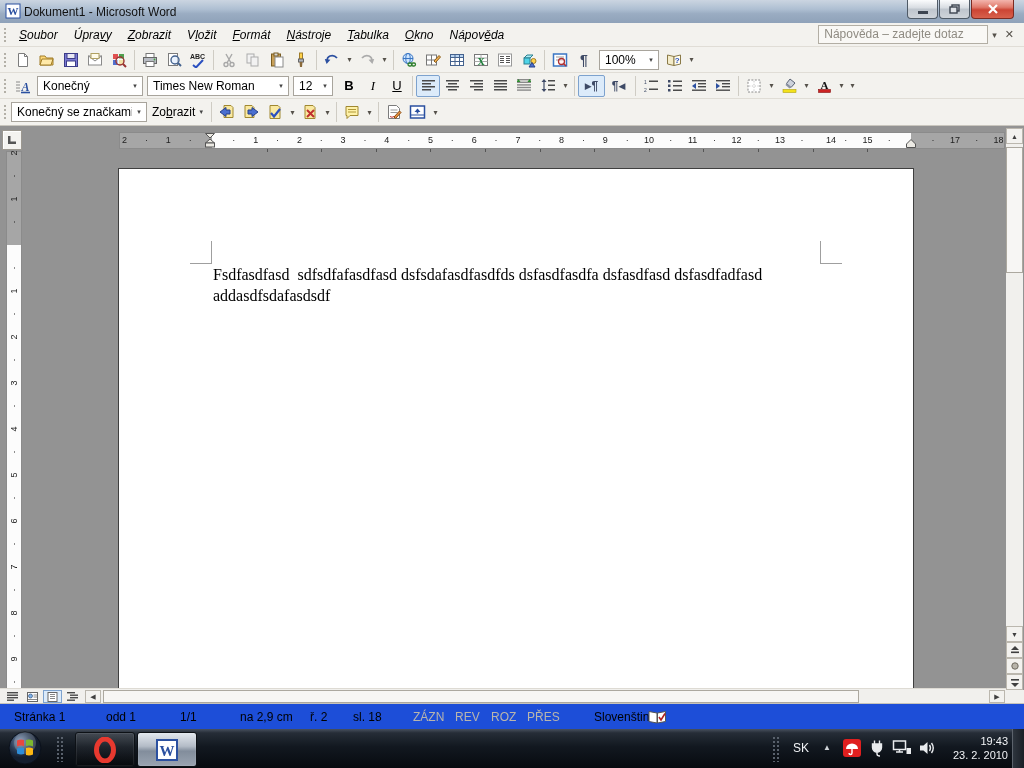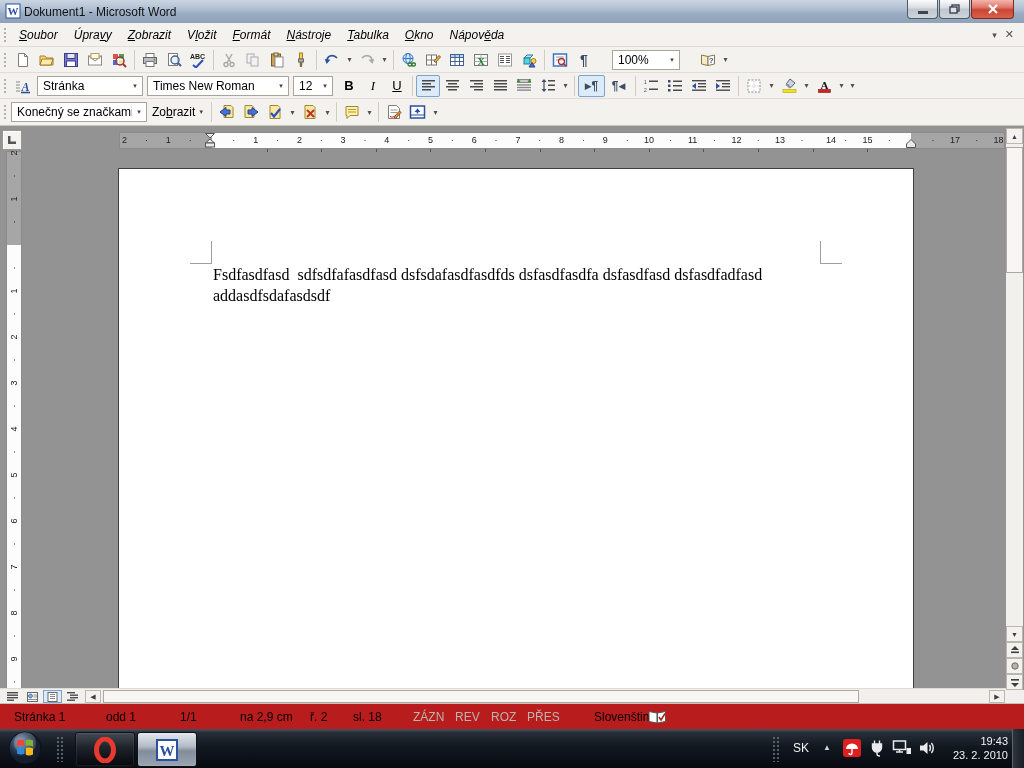--- a/index.html
+++ b/index.html
@@ -75,21 +75,21 @@
   #corner{left:1006px;top:690px;width:18px;height:13px;background:#f1f0ed;}
   #hscroll{left:0;top:688px;width:1006px;height:15px;background:#f1f0ed;border-top:1px solid #dedbd4;}
   .vb{position:absolute;top:1px;width:19px;height:13px;display:flex;align-items:center;justify-content:center;box-sizing:border-box;}
   .vb.active{background:#dcebfa;border:1px solid #7da2ce;}
   .hbtn{position:absolute;top:1px;width:16px;height:13px;background:#f3f2ef;border:1px solid #bbb7ae;
     box-sizing:border-box;display:flex;align-items:center;justify-content:center;font-size:7px;color:#3f3f3f;}
   #hthumb{position:absolute;left:103px;top:1px;width:756px;height:13px;background:#f7f6f4;
     border:1px solid #aca89f;box-sizing:border-box;}
 
   
-  #statusbar{left:0;top:703px;width:1024px;height:26px;background:#b91c1c;border-top:1px solid #c6c3bb;box-sizing:border-box;}
+  #statusbar{left:0;top:703px;width:1024px;height:26px;background:#1d4ed8;border-top:1px solid #c6c3bb;box-sizing:border-box;}
   #statusbar span{position:absolute;top:6px;white-space:nowrap;}
   .dim{color:#b9b5ad;}
 
   
   #taskbar{left:0;top:729px;width:1024px;height:39px;
     background:linear-gradient(#49525f,#262d37 10%,#121820 45%,#070a0f);}
   .taskbtn{position:absolute;top:3px;width:58px;height:33px;border:1px solid #0d1116;border-radius:3px;
     background:linear-gradient(rgba(255,255,255,.14),rgba(255,255,255,.05) 45%,rgba(0,0,0,.28));
     box-shadow:inset 0 0 0 1px rgba(255,255,255,.08);display:flex;align-items:center;justify-content:center;}
   .taskbtn.activeapp{background:linear-gradient(#e3e8ee,#b4bcc7 40%,#828d9c 55%,#9aa4b1);}
@@ -135,20 +135,21 @@
       <span class="menu-item">Úpra<u>v</u>y</span>
       <span class="menu-item"><u>Z</u>obrazit</span>
       <span class="menu-item">V<u>l</u>ožit</span>
       <span class="menu-item"><u>F</u>ormát</span>
       <span class="menu-item"><u>N</u>ástroje</span>
       <span class="menu-item"><u>T</u>abulka</span>
       <span class="menu-item"><u>O</u>kno</span>
       <span class="menu-item">Nápov<u>ě</u>da</span>
     </div>
   <div class="helpbox">
+    <div class="helpinput">Nápověda – zadejte dotaz</div>
     <span class="smallicon">▾</span>
     <span class="smallicon" style="font-size:11px">✕</span>
   </div>
 </div>
 
 <div id="toolbar1" class="bar abs">
   <div class="grip"></div>
   <div class="tbtn">
     <svg width="16" height="16" viewBox="0 0 16 16">
       <path d="M3.5 1.5 h6 l3 3 v10 h-9 z" fill="#fff" stroke="#7c7c7c"></path>
@@ -315,21 +316,21 @@
       <rect x="1.5" y="2" width="13" height="12" fill="#fff" stroke="#3a76c4" stroke-width="1.5"></rect>
       <line x1="4" y1="5" x2="12" y2="5" stroke="#999"></line>
         <line x1="4" y1="8" x2="12" y2="8" stroke="#999"></line>
       <circle cx="9.5" cy="9.5" r="3" fill="rgba(255,230,230,.5)" stroke="#b03030" stroke-width="1.3"></circle>
       <line x1="11.5" y1="11.5" x2="14" y2="14" stroke="#b03030" stroke-width="1.6"></line>
     </svg>
   </div>
   <div class="tbtn">
     <span style="font-size:14px;color:#3e4a66;font-weight:bold">¶</span>
   </div>
-  <div class="combo" style="width:68px;margin:0 16px">
+  <div class="combo" style="width:60px;margin:0 3px">
     <span class="cval">100%</span>
     <span class="carr">▾</span>
   </div>
   <div class="tbtn">
     <svg width="16" height="16" viewBox="0 0 16 16">
       <path d="M1.5 3 L8 4.5 V13.5 L1.5 12 z" fill="#f4ecca" stroke="#8a7a48"></path>
       <path d="M14.5 3 L8 4.5 V13.5 L14.5 12 z" fill="#fffcee" stroke="#8a7a48"></path>
       <text x="11.2" y="11" font-size="8" font-weight="bold" fill="#2b50c0" text-anchor="middle">?</text>
     </svg>
   </div>
@@ -344,21 +345,21 @@
           <line x1="1" y1="4" x2="5" y2="4"></line>
           <line x1="1" y1="7" x2="5" y2="7"></line>
           <line x1="1" y1="10" x2="5" y2="10"></line>
           <line x1="1" y1="13" x2="5" y2="13"></line>
         </g>
       <text x="10.5" y="12.5" font-size="12" font-weight="bold" font-style="italic" fill="#2b50a0" text-anchor="middle" font-family="Liberation Serif,serif">A</text>
       <line x1="6" y1="14.5" x2="15" y2="14.5" stroke="#2b50a0" stroke-width="1.6"></line>
     </svg>
   </div>
   <div class="combo" style="width:106px;margin-left:2px">
-    <span class="cval">Stránka</span>
+    <span class="cval">Konečný</span>
     <span class="carr">▾</span>
   </div>
   <div class="combo" style="width:142px;margin-left:4px">
     <span class="cval">Times New Roman</span>
     <span class="carr">▾</span>
   </div>
   <div class="combo" style="width:40px;margin-left:4px">
     <span class="cval">12</span>
     <span class="carr">▾</span>
   </div>

